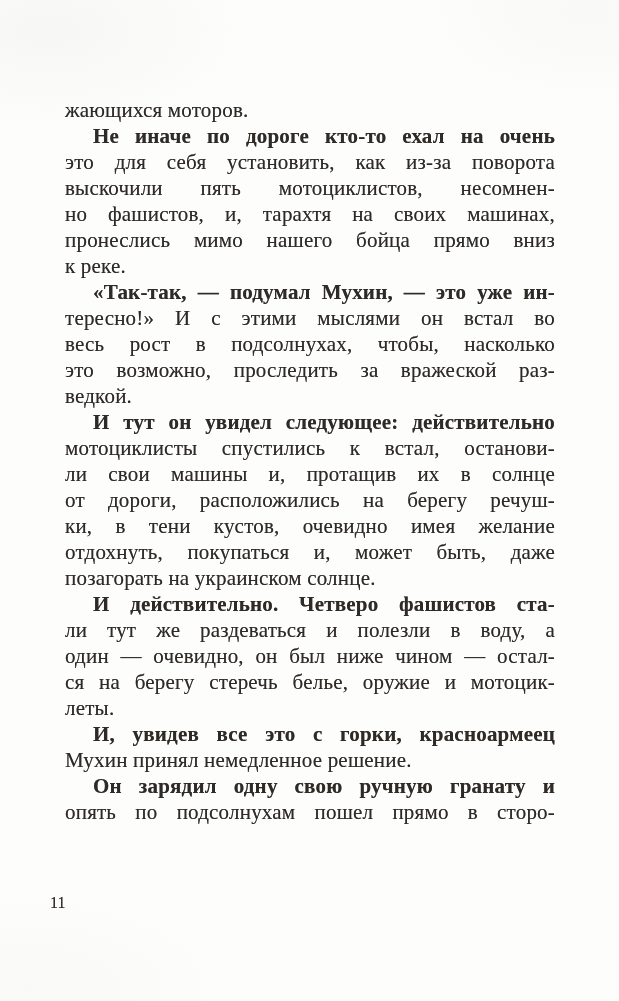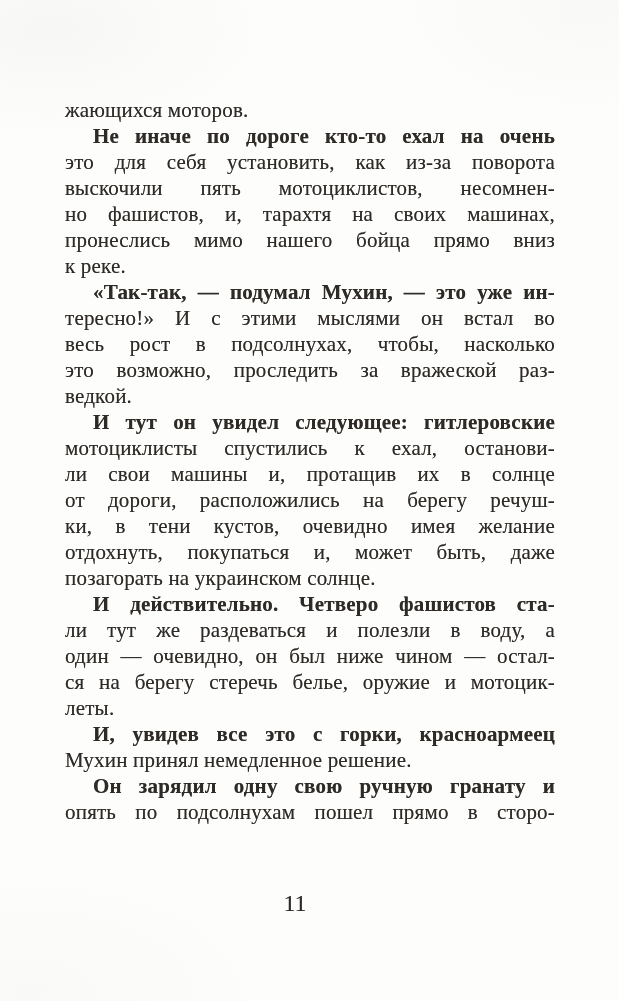--- a/index.html
+++ b/index.html
@@ -44,24 +44,23 @@
   }
   .line.indent {
     text-indent: 28px;
     font-weight: bold;
   }
   .page-number {
     position: absolute;
     left: 65px;
     top: 889px;
     width: 490px;
-    text-align: center;
     transform: translateX(-15px);
     color: #2e2a26;
-    font-size: 24px;
+    font-size: 16px;
     line-height: 28px;
     text-shadow: 0 0 0.5px rgba(46,42,38,0.5);
   }
 </style>
 </head>
 <body>
 
 <div class="page">
   <div class="textblock">
       <div class="line para-end">жающихся моторов.</div>
@@ -69,22 +68,22 @@
       <div class="line">это для себя установить, как из-за поворота</div>
       <div class="line">выскочили пять мотоциклистов, несомнен-</div>
       <div class="line">но фашистов, и, тарахтя на своих машинах,</div>
       <div class="line">пронеслись мимо нашего бойца прямо вниз</div>
       <div class="line para-end">к реке.</div>
       <div class="line indent">«Так-так, — подумал Мухин, — это уже ин-</div>
       <div class="line">тересно!» И с этими мыслями он встал во</div>
       <div class="line">весь рост в подсолнухах, чтобы, насколько</div>
       <div class="line">это возможно, проследить за вражеской раз-</div>
       <div class="line para-end">ведкой.</div>
-      <div class="line indent">И тут он увидел следующее: гитлеровские</div>
-      <div class="line">мотоциклисты спустились к ехал, останови-</div>
+      <div class="line indent">И тут он увидел следующее: действительно</div>
+      <div class="line">мотоциклисты спустились к встал, останови-</div>
       <div class="line">ли свои машины и, протащив их в солнце</div>
       <div class="line">от дороги, расположились на берегу речуш-</div>
       <div class="line">ки, в тени кустов, очевидно имея желание</div>
       <div class="line">отдохнуть, покупаться и, может быть, даже</div>
       <div class="line para-end">позагорать на украинском солнце.</div>
       <div class="line indent">И действительно. Четверо фашистов ста-</div>
       <div class="line">ли тут же раздеваться и полезли в воду, а</div>
       <div class="line">один — очевидно, он был ниже чином — остал-</div>
       <div class="line">ся на берегу стеречь белье, оружие и мотоцик-</div>
       <div class="line para-end">леты.</div>

